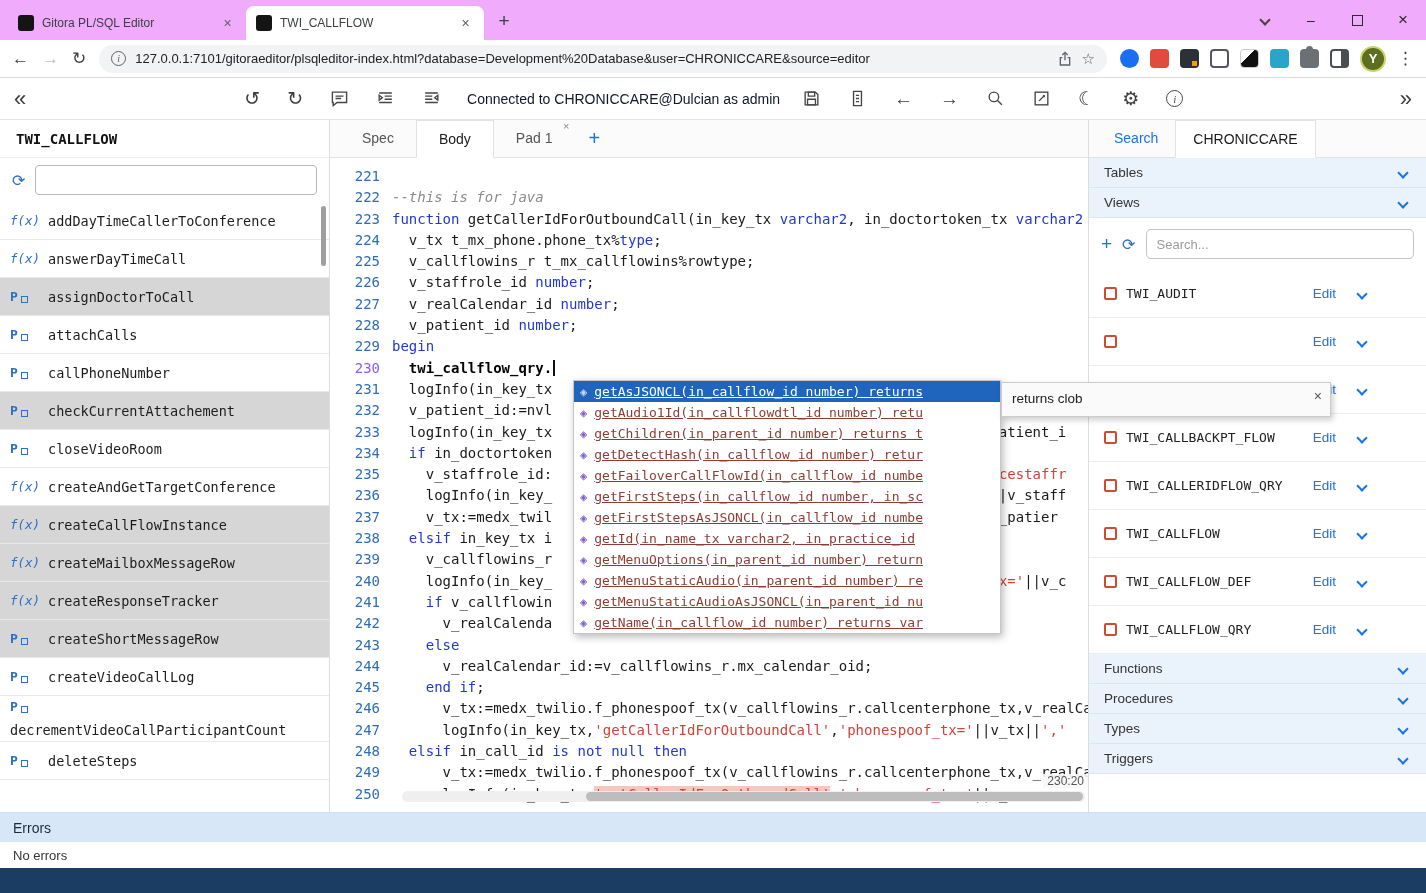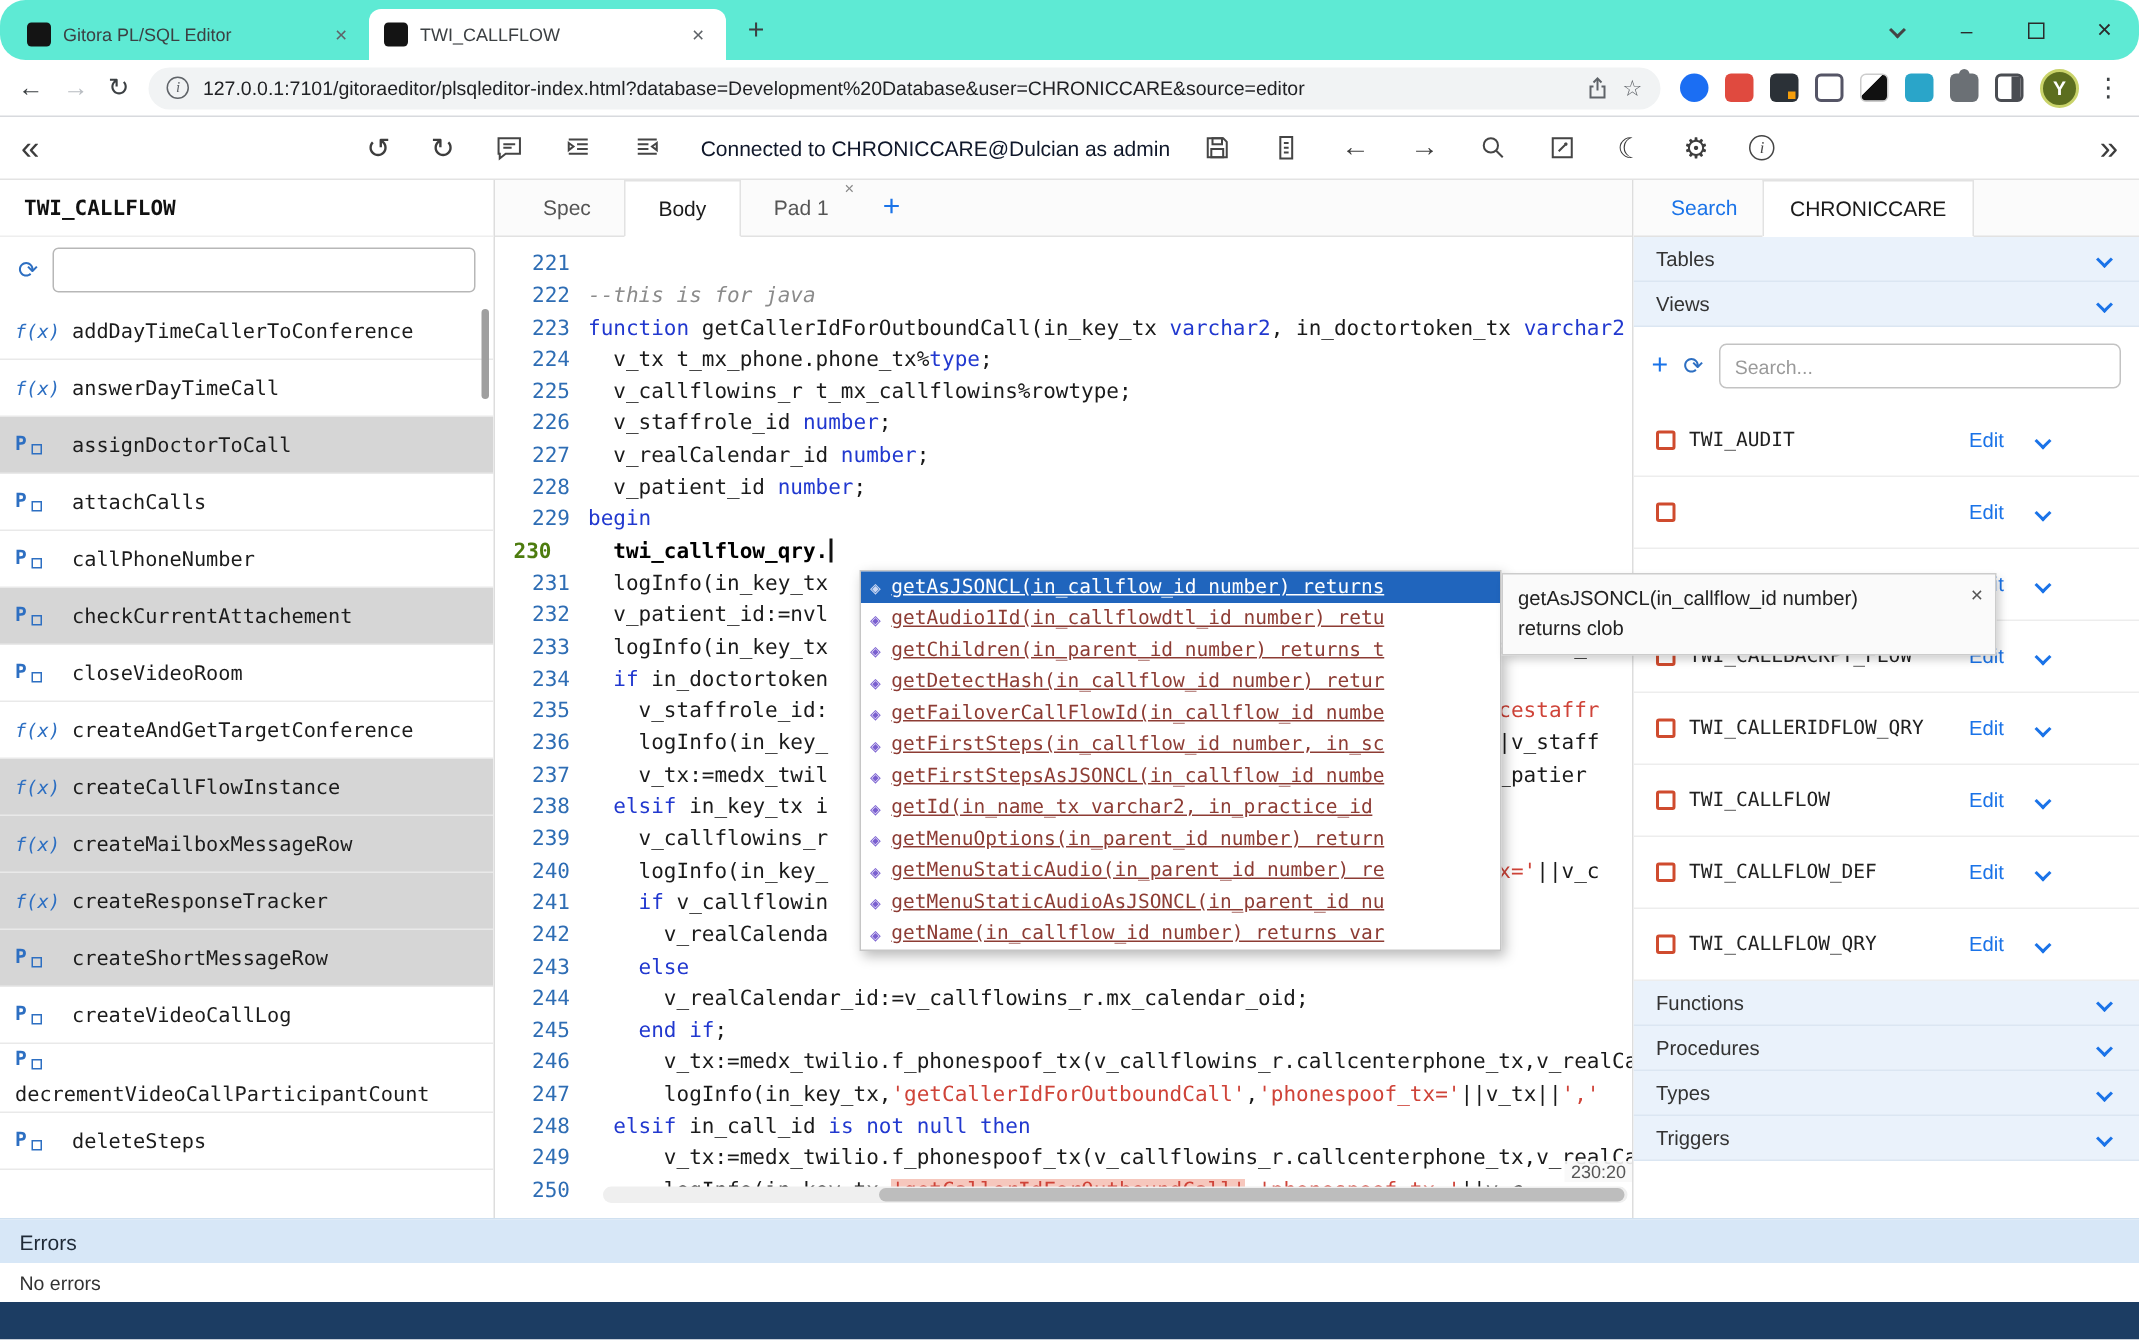--- a/index.html
+++ b/index.html
@@ -1,21 +1,21 @@
 <!DOCTYPE html>
 <html><head>
 <meta charset="utf-8">
 <style>
   * { margin:0; padding:0; box-sizing:border-box; }
   html,body { width:1426px; height:893px; overflow:hidden; background:#fff;
     font-family:"Liberation Sans", sans-serif; }
   #window { position:relative; width:1426px; height:893px; background:#fff; }
 
   
-  .tabstrip { height:40px; background:#5eead4; display:flex; align-items:flex-end; padding-left:8px; position:relative;border-radius:17px; }
+  .tabstrip { height:40px; background:#f0abfc; display:flex; align-items:flex-end; padding-left:8px; position:relative; }
   .btab { width:238px; height:34px; display:flex; align-items:center; padding:0 10px; gap:8px;
           font-size:12px; color:#3c4043; border-radius:8px 8px 0 0; }
   .btab.active { background:#fff; }
   .fav { width:16px; height:16px; background:#141414; border-radius:3px; flex:none; }
   .btab .ttl { flex:1; white-space:nowrap; overflow:hidden; }
   .btab .tclose { font-size:14px; color:#5f6368; width:17px; height:17px; line-height:16px; text-align:center; border-radius:50%; flex:none; }
   .newtab { width:28px; height:28px; margin:0 0 5px 6px; font-size:19px; color:#3c4043; display:flex; align-items:center; justify-content:center; }
   .winctl { position:absolute; right:0; top:0; height:40px; display:flex; align-items:center; }
   .winctl .wbtn { width:46px; height:40px; display:flex; align-items:center; justify-content:center; font-size:14px; color:#2b2b2b; }
   .chev { width:8px; height:8px; border-right:2px solid #1a73e8; border-bottom:2px solid #1a73e8; transform:rotate(45deg); display:inline-block; }
@@ -79,21 +79,21 @@
   .editor { position:absolute; left:330px; top:120px; right:338px; bottom:81px; display:flex; flex-direction:column; background:#fff; }
   .ed-tabs { height:38px; background:#fbfbfb; border-bottom:1px solid #e2e2e2; display:flex; align-items:flex-end; padding-left:10px; }
   .ed-tab { height:38px; padding:0 22px; display:flex; align-items:center; font-size:14px; color:#555; position:relative; }
   .ed-tab.active { background:#fff; border:1px solid #e2e2e2; border-bottom:1px solid #fff; margin-bottom:-1px; color:#1b1b1b; }
   .ed-tab .x { position:absolute; top:1px; right:5px; font-size:11px; color:#888; }
   .ed-add { color:#1a73e8; font-size:20px; padding:0 14px; align-self:center; }
   .code { flex:1; position:relative; overflow:hidden; padding-top:8px;
           font-family:"DejaVu Sans Mono","Liberation Mono",monospace; font-size:14px; }
   .cl { display:flex; height:21.3px; line-height:21.3px; white-space:pre; }
   .ln { width:50px; text-align:right; color:#2e6db4; flex:none; }
-  .cl.cur .ln { color:#4d7c0f; font-weight:bold;text-align:center; }
+  .cl.cur .ln { color:#8b5cf6; font-weight:normal; }
   .ct { margin-left:12px; color:#1a1a1a; }
   .tk-kw { color:#2138cf; }
   .tk-cm { color:#8b8b8b; font-style:italic; }
   .tk-st { color:#cf4338; }
   .tk-sh { color:#cf4338; background:#f6c7bd; }
   .tk-bd { color:#000; font-weight:bold; }
   .caret { display:inline-block; width:1.5px; height:16px; background:#111; vertical-align:-3px; margin-left:1px; }
   .hscroll { position:absolute; left:72px; right:3px; bottom:10px; height:11px; background:#efefef; border-radius:6px; }
   .hthumb { position:absolute; left:27%; right:2px; top:1px; bottom:1px; background:#bdbdbd; border-radius:5px; }
   .posind { position:absolute; right:0; bottom:24px; font-size:12px; color:#555; background:rgba(248,248,248,.9); padding:0 4px;
@@ -428,21 +428,20 @@
         <span class="gem">◈</span>
         <span class="lbl">getMenuStaticAudioAsJSONCL(in_parent_id nu</span>
       </div>
       <div class="ac-item">
         <span class="gem">◈</span>
         <span class="lbl">getName(in_callflow_id number) returns var</span>
       </div>
     </div>
 
   <div class="tip">
-    <div>getAsJSONCL(in_callflow_id number)</div>
     <div>returns clob</div>
     <span class="x">×</span>
   </div>
 
   <div class="rsb">
     <div class="rsb-tabs">
       <div class="rsb-tab">
           <span>Search</span>
         </div>
       <div class="rsb-tab active">

